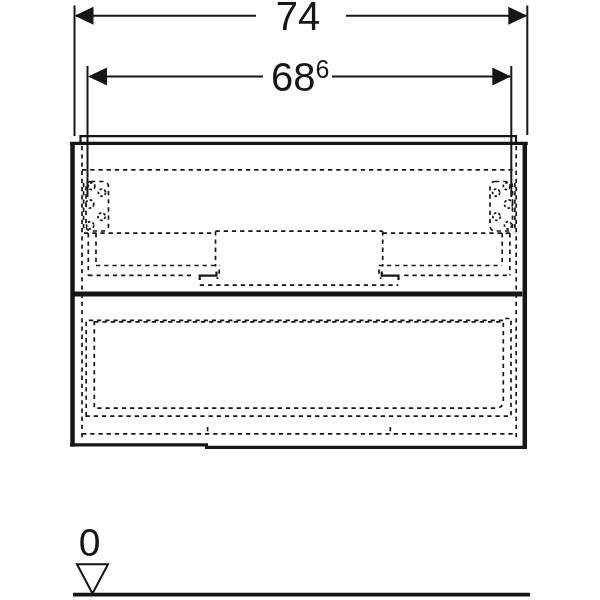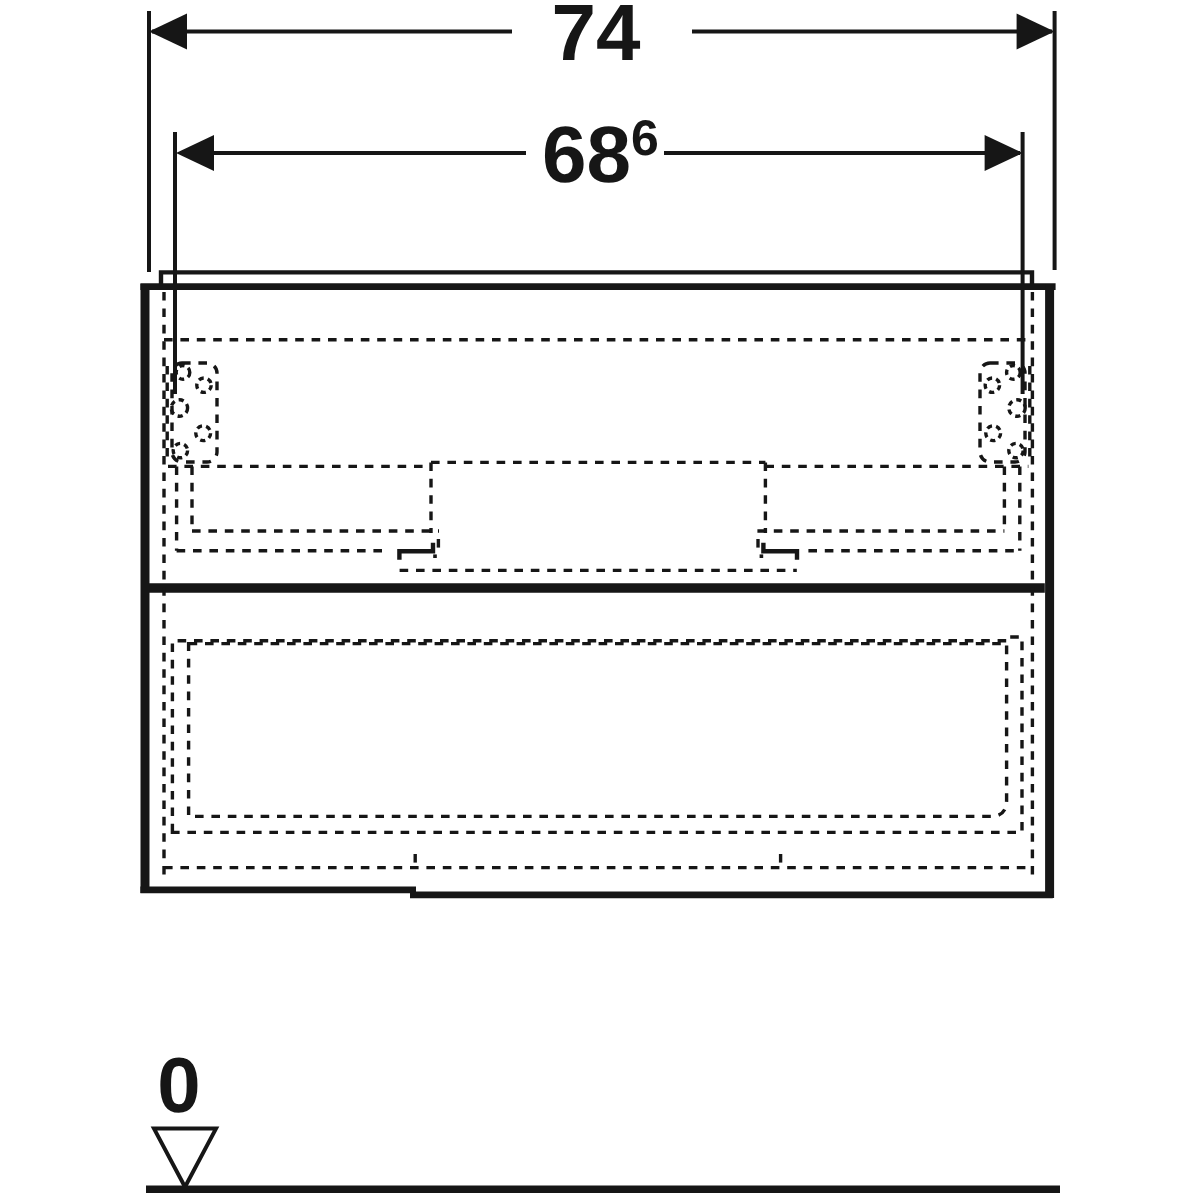--- a/index.html
+++ b/index.html
@@ -1,16 +1,16 @@
 <!DOCTYPE html>
 <html><head>
 <meta charset="utf-8">
 <style>
   html,body{margin:0;padding:0;background:#ffffff;}
-  #stage{width:600px;height:600px;position:relative;background:#15803d;overflow:hidden;font-weight:bold;}
+  #stage{width:600px;height:600px;position:relative;background:#15803d;overflow:hidden;}
   svg{display:block;}
   text{font-family:"Liberation Sans", sans-serif; fill:#161616;}
 </style>
 </head>
 <body>
 
 <div id="stage">
 <svg width="600" height="600" viewBox="0 0 600 600">
 
   <rect x="0" y="0" width="600" height="600" fill="#ffffff"></rect>

